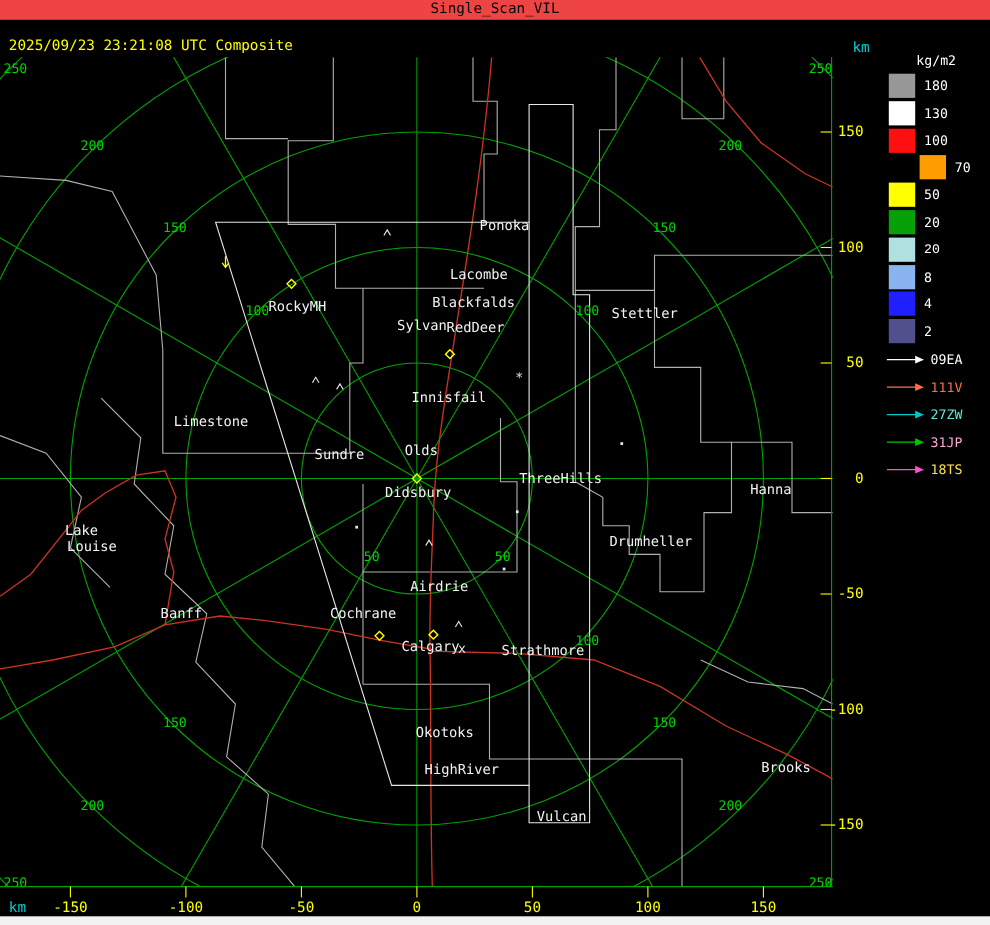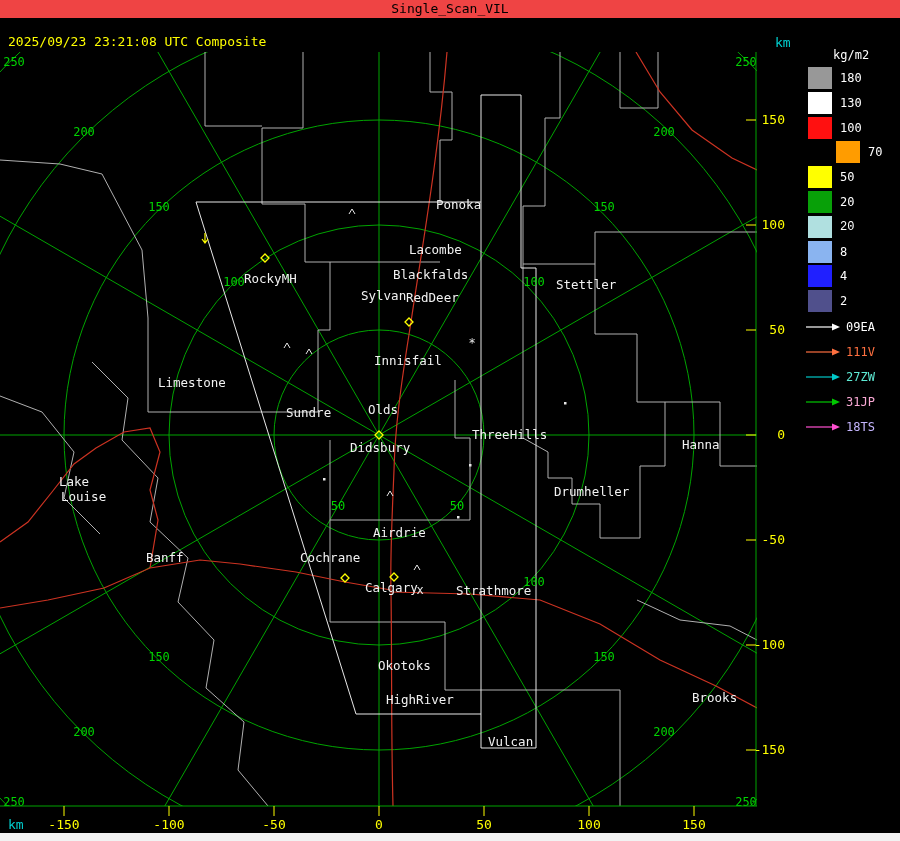--- a/index.html
+++ b/index.html
@@ -272,19 +272,19 @@
             <line x1="0" y1="5" x2="27" y2="5" stroke="#00c800" stroke-width="1.2"></line>
             <polygon points="34,5 26,1.5 26,8.5" fill="#00c800"></polygon>
           </svg>
           <span class="lg-label" style="color:#f9a8d4">31JP</span>
         </div>
         <div class="lg-row" style="top: 402px;">
           <svg width="34" height="10">
             <line x1="0" y1="5" x2="27" y2="5" stroke="#ff50d0" stroke-width="1.2"></line>
             <polygon points="34,5 26,1.5 26,8.5" fill="#ff50d0"></polygon>
           </svg>
-          <span class="lg-label" style="color:#c4b5fd">18TS</span>
+          <span class="lg-label" style="color:#fde047">18TS</span>
         </div>
       </div>
   </div>
 
   <div id="bottombar"></div>
 </div>
 
 </body></html>

